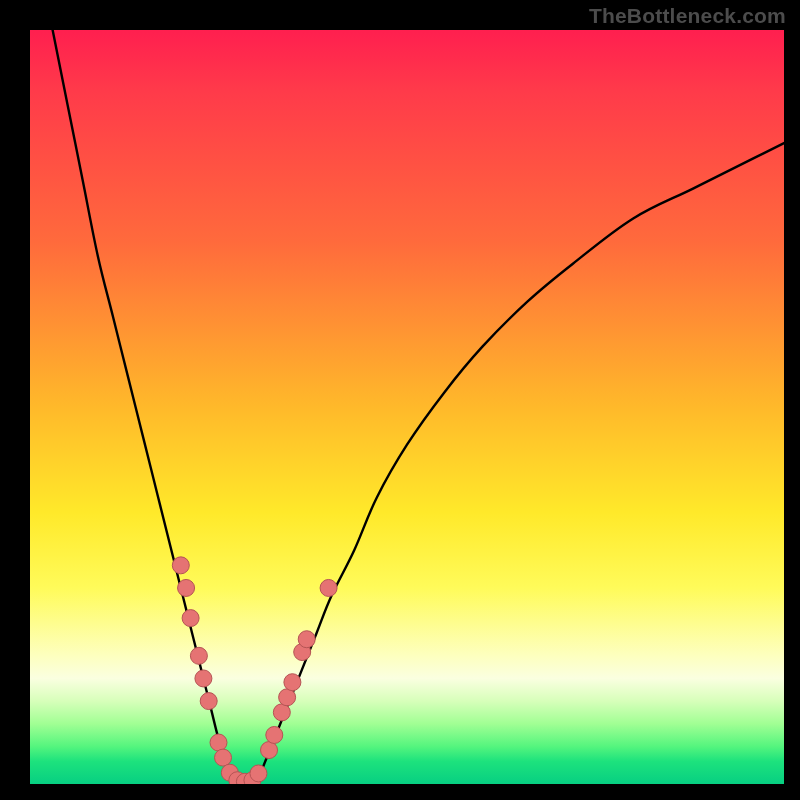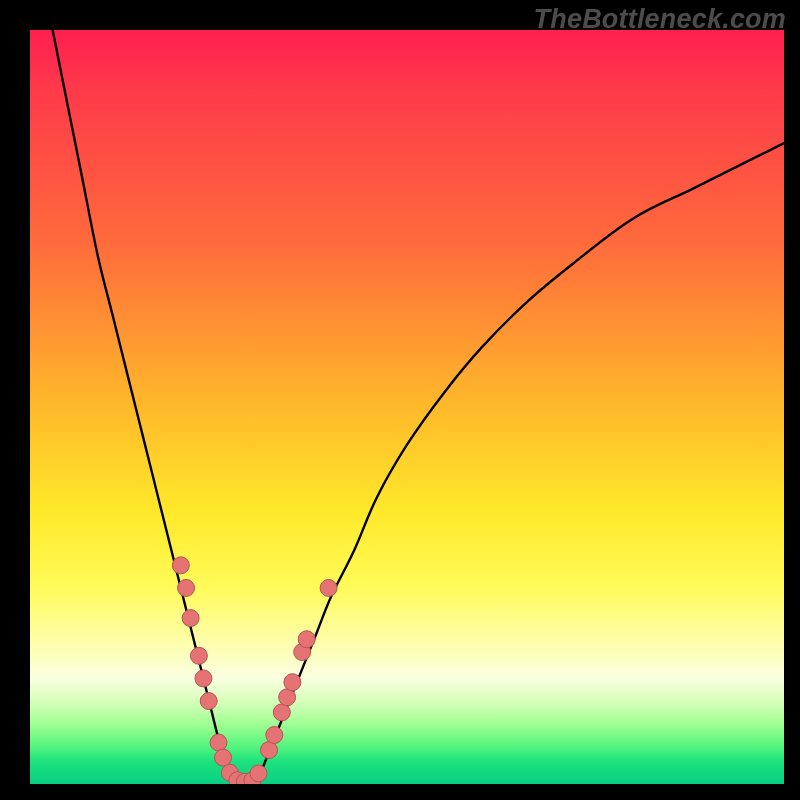--- a/index.html
+++ b/index.html
@@ -15,26 +15,25 @@
     position: relative;
     width: 800px;
     height: 800px;
     background: #000;
   }
   .watermark {
     position: absolute;
     top: 4px;
     right: 14px;
     color: #4c4c4c;
-    font-size: 27px;
+    font-size: 21px;
     font-weight: 600;
     letter-spacing: 0.2px;
     z-index: 10;
     pointer-events: none;
-    font-style: italic;
   }
   .plot-area {
     position: absolute;
     left: 30px;
     top: 30px;
     width: 754px;
     height: 754px;
     overflow: hidden;
   }
   .gradient-bg {

